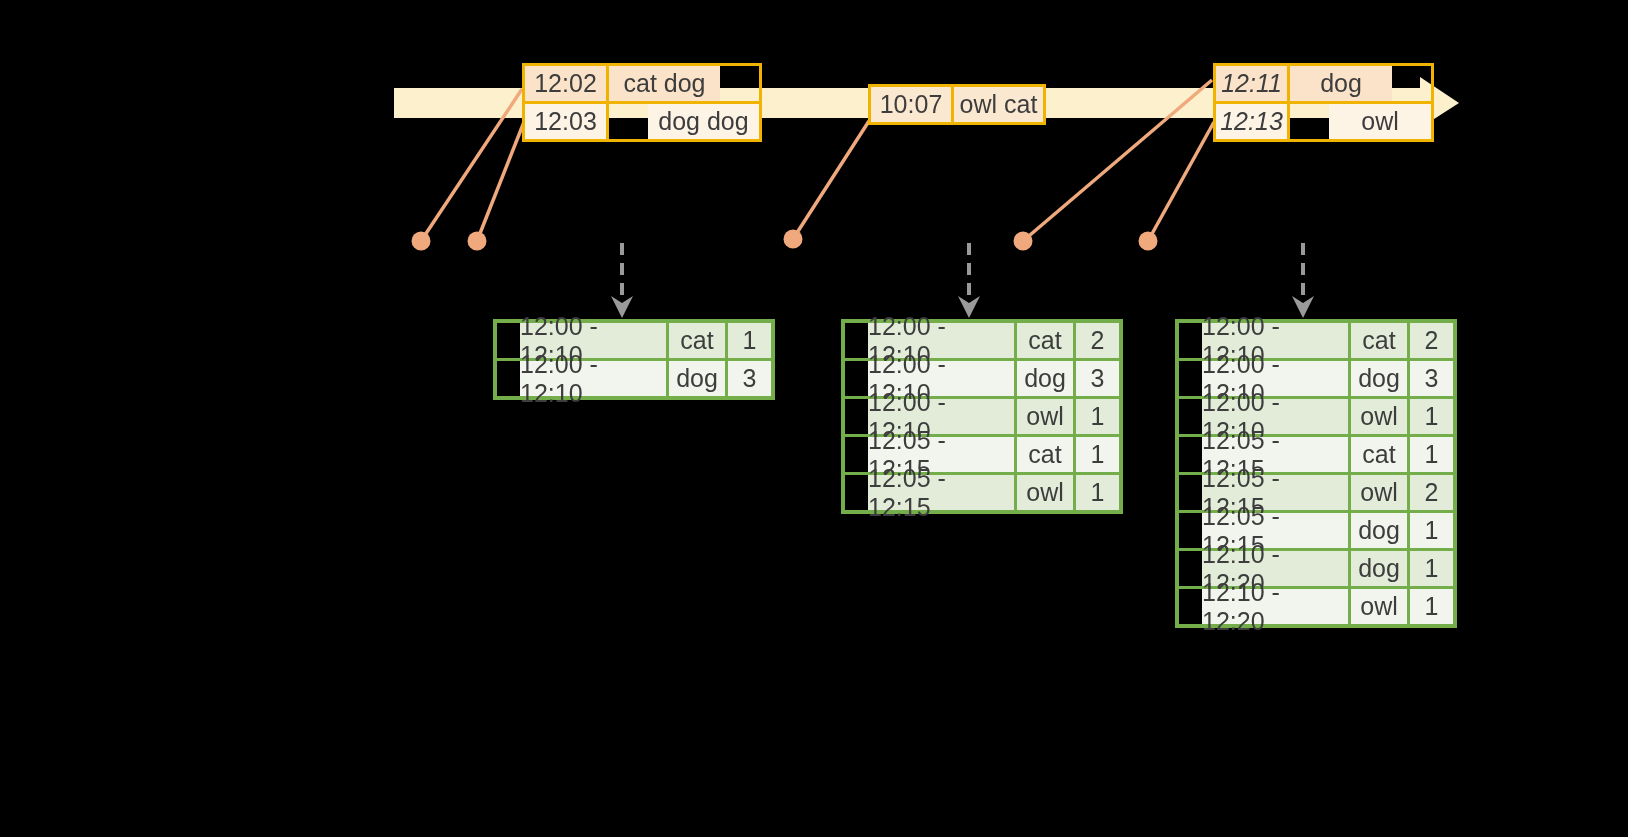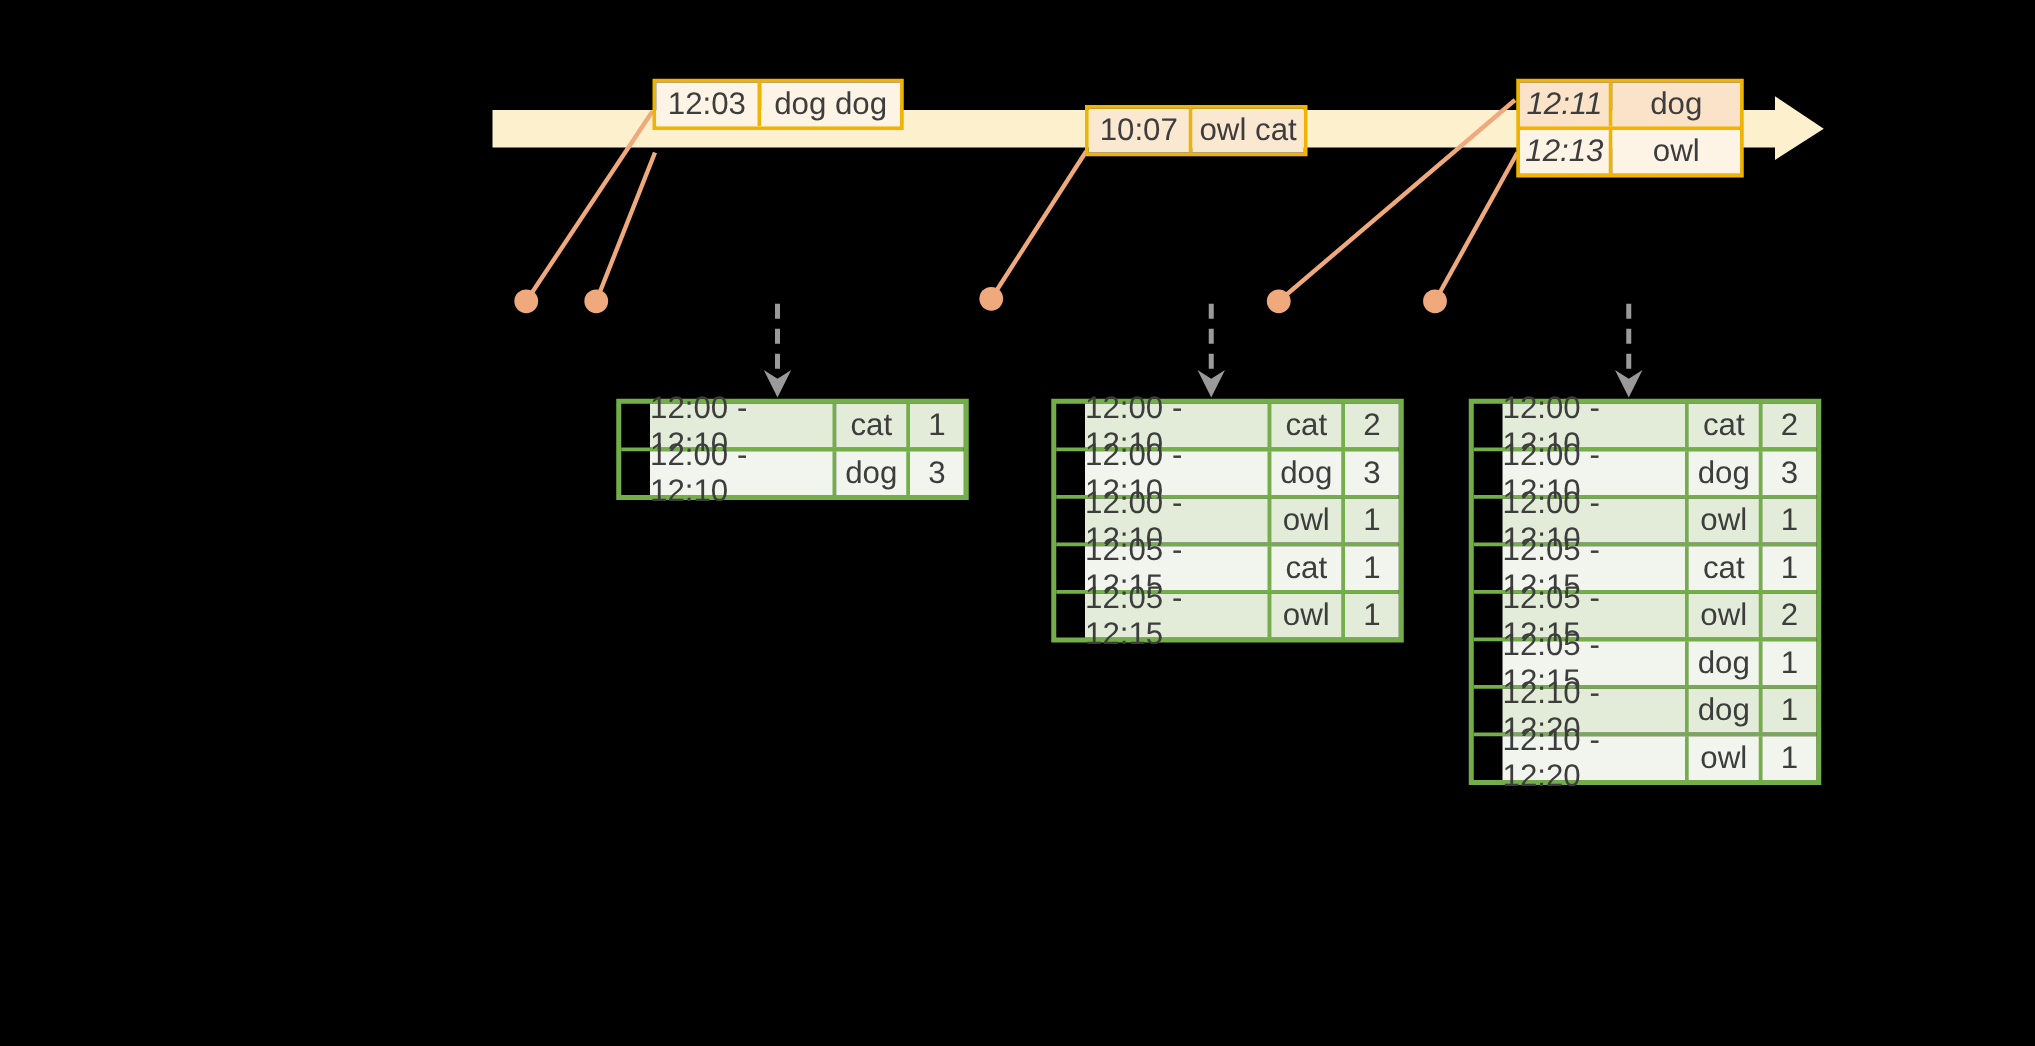--- a/index.html
+++ b/index.html
@@ -9,21 +9,21 @@
     --marker:#efa97c; --trigger-arrow:#9a9a9a; --text:#3d3d3d;
   }
   html,body{margin:0;padding:0;background:var(--background);}
   .canvas{position:relative;width:1628px;height:837px;background:var(--background);overflow:hidden;
           font-family:"Liberation Sans",sans-serif;color:var(--text);}
   .layer{position:absolute;left:0;top:0;}
 
   
   .etable{position:absolute;border:3px solid var(--event-border);box-sizing:border-box;}
   .erow{display:flex;}
-  .erow + .erow{border-top:3px solid var(--event-border);}
+  .erow + .erow{border-top:3px solid var(--event-border);gap:39px;}
   .ecell{height:35px;display:flex;align-items:center;justify-content:center;font-size:25px;}
   .ecell.time{border-right:3px solid var(--event-border);}
   .e1 .time{width:81px;} .e1 .words{width:111px;}
   .e2 .time{width:80px;} .e2 .words{width:89px;}
   .e3 .time{width:71px;font-style:italic;} .e3 .words{width:102px;}
   .efill-odd{background:var(--event-row-odd-fill);}
   .efill-even{background:var(--event-row-even-fill);}
   .efill-single{background:var(--event-single-row-fill);}
 
   
@@ -67,20 +67,24 @@
       <line x1="622" y1="243" x2="622" y2="300" style="stroke:var(--trigger-arrow);stroke-width:4;stroke-dasharray:12 8"></line>
       <path d="M611 296 L622 318 L633 296 L622 303 Z" style="fill:var(--trigger-arrow)"></path>
       <line x1="969" y1="243" x2="969" y2="300" style="stroke:var(--trigger-arrow);stroke-width:4;stroke-dasharray:12 8"></line>
       <path d="M958 296 L969 318 L980 296 L969 303 Z" style="fill:var(--trigger-arrow)"></path>
       <line x1="1303" y1="243" x2="1303" y2="300" style="stroke:var(--trigger-arrow);stroke-width:4;stroke-dasharray:12 8"></line>
       <path d="M1292 296 L1303 318 L1314 296 L1303 303 Z" style="fill:var(--trigger-arrow)"></path>
     </g>
   </svg>
 
   <div class="etable e1" style="left:522px;top:63px;">
+    <div class="erow">
+      <div class="ecell time efill-odd">12:02</div>
+      <div class="ecell words efill-odd">cat dog</div>
+    </div>
     <div class="erow">
       <div class="ecell time efill-even">12:03</div>
       <div class="ecell words efill-even">dog dog</div>
     </div>
   </div>
 
   <div class="etable e2" style="left:868px;top:84px;">
     <div class="erow">
       <div class="ecell time efill-single">10:07</div>
       <div class="ecell words efill-single">owl cat</div>

